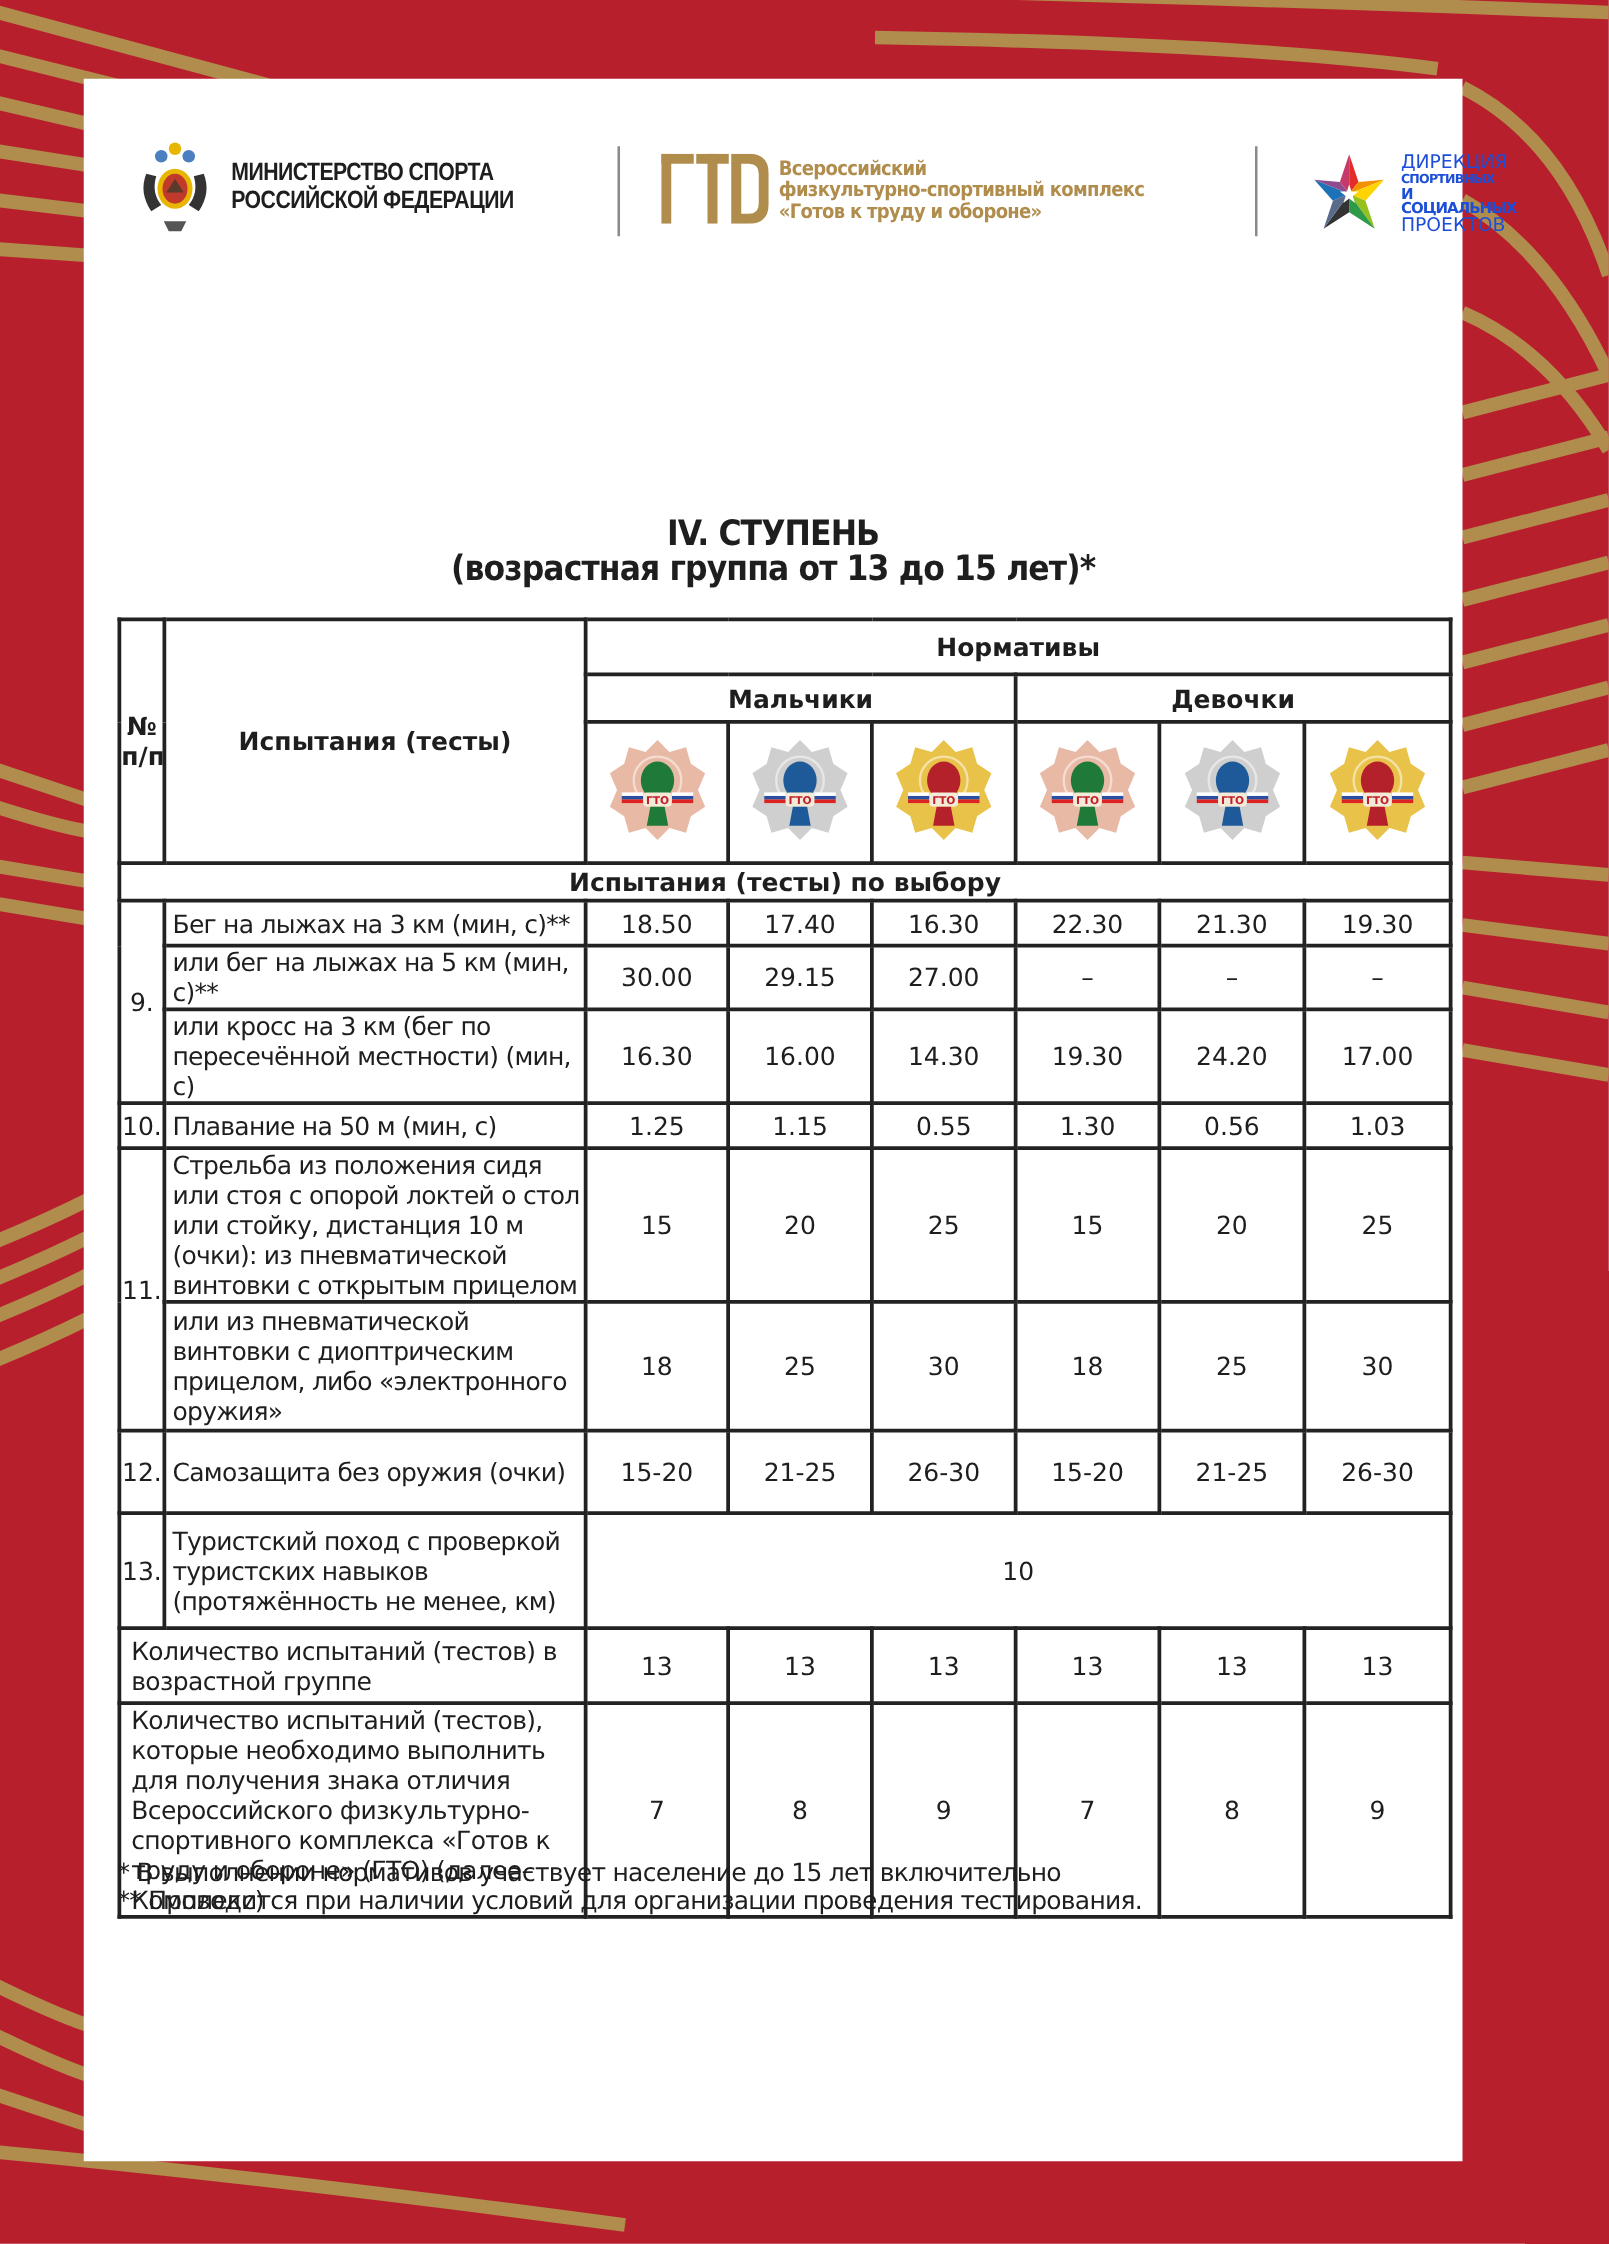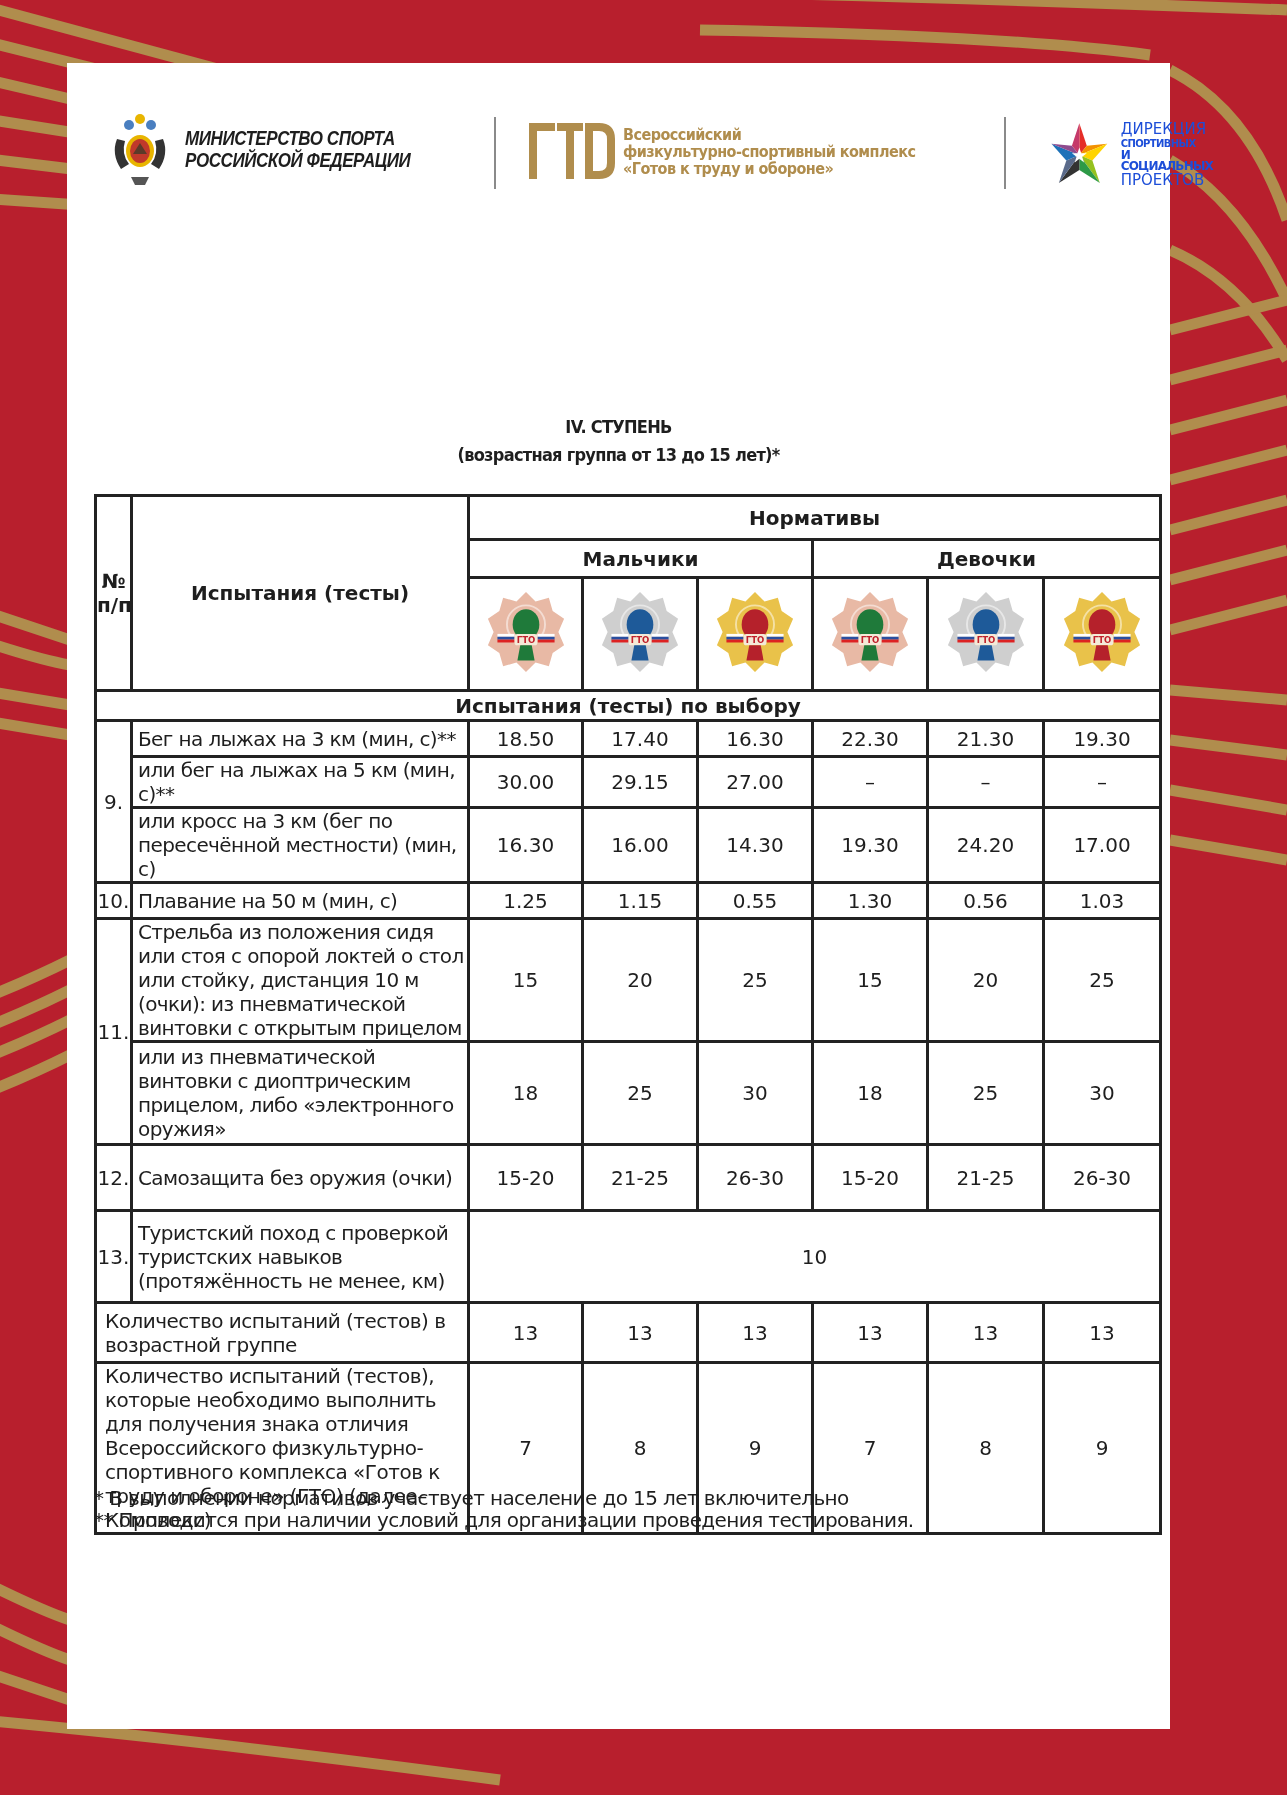--- a/index.html
+++ b/index.html
@@ -8,21 +8,21 @@
     background: #b81f2d;
     font-family: "DejaVu Sans", sans-serif;
   }
   .bg-deco { position: absolute; left: 0; top: 0; width: 1287px; height: 1795px; }
   .page {
     position: absolute; left: 67px; top: 63px; width: 1103px; height: 1666px;
     background: #ffffff;
   }
   
   .logos { position: absolute; left: 42px; top: 40px; width: 1030px; height: 100px; }
-  .logo-mins { position: absolute; left: 0; top: 6px; display: flex; align-items: center; font-style: italic; }
+  .logo-mins { position: absolute; left: 0; top: 6px; display: flex; align-items: center; }
   .emblem { width: 62px; height: 80px; }
   .mins-text {
     margin-left: 14px; font-family: "Liberation Sans", sans-serif; font-weight: bold;
     font-size: 20px; line-height: 22px; color: #1e1e1e; letter-spacing: -0.5px;
     transform: scaleX(0.85); transform-origin: left center;
   }
   .sep { position: absolute; top: 14px; width: 2px; height: 72px; background: #8a8a8a; }
   .sep1 { left: 385px; }
   .sep2 { left: 895px; }
   .logo-gto { position: absolute; left: 420px; top: 20px; display: flex; align-items: center; }
@@ -42,21 +42,21 @@
   .dir-text .d3 { font-size: 12px; line-height: 11px; font-weight: bold; letter-spacing: -0.8px; }
   .dir-text .d4 { font-size: 15px; line-height: 17px; }
 
   .title {
     position: absolute; left: 0; top: 195px; width: 1103px; text-align: center;
     font-weight: bold; font-size: 24px; line-height: 33px; color: #1e1e1e; letter-spacing: -0.8px;
   }
   .title div { transform: scaleX(0.92); }
   .subtitle {
     position: absolute; left: 0; top: 350px; width: 1103px; text-align: center;
-    font-weight: bold; font-size: 18px; line-height: 28px; color: #1e1e1e; letter-spacing: -0.8px;
+    font-weight: bold; font-size: 28px; line-height: 28px; color: #1e1e1e; letter-spacing: -0.8px;
   }
   .subtitle div { transform: scaleX(0.9); }
 
   
   table.norms {
     position: absolute; left: 27px; top: 431px; width: 1096px;
     border-collapse: collapse; table-layout: fixed; color: #1e1e1e;
     border: 3px solid #222;
   }
   table.norms td {

